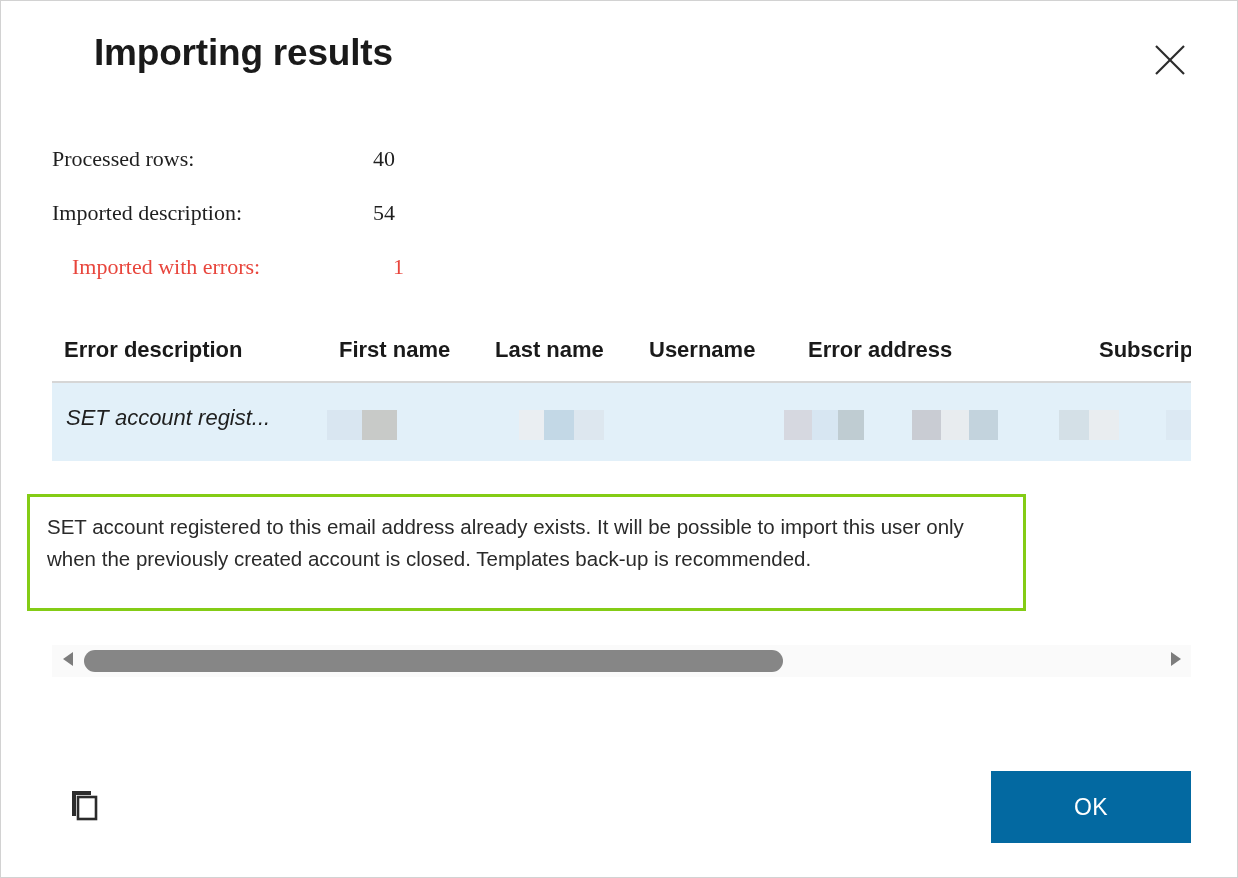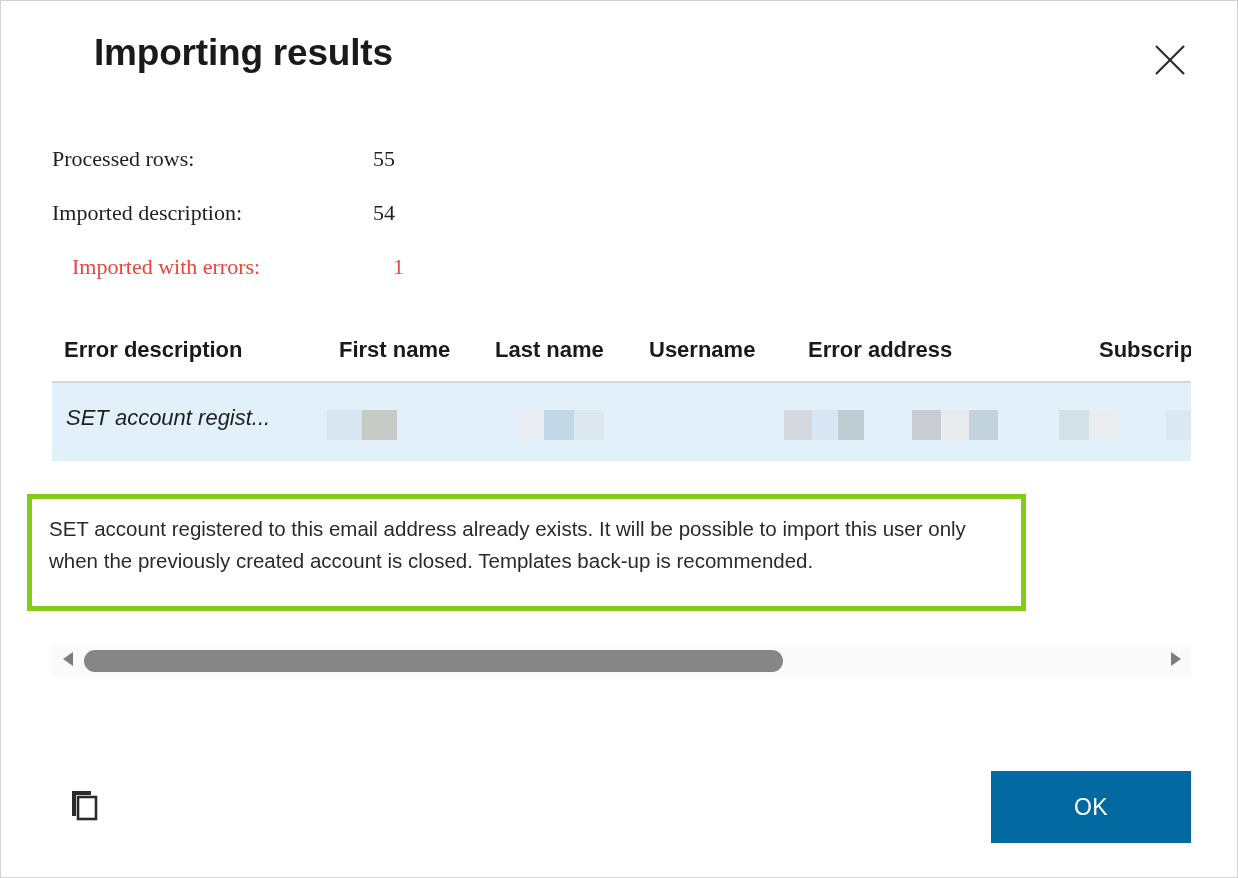--- a/index.html
+++ b/index.html
@@ -133,21 +133,21 @@
   }
 
   
   .detail-box {
     position: absolute;
     left: 26px;
     top: 493px;
     width: 999px;
     height: 117px;
     box-sizing: border-box;
-    border: 5px solid #84cc16;
+    border: 3px solid #84cc16;
     background: #ffffff;
     padding: 14px 17px;
   }
   .detail-text {
     font-size: 20.5px;
     line-height: 32px;
     color: #2a2a2a;
   }
 
   
@@ -231,21 +231,21 @@
           <line x1="3" y1="3" x2="31" y2="31" stroke="#2b2b2b" stroke-width="2.2"></line>
           <line x1="31" y1="3" x2="3" y2="31" stroke="#2b2b2b" stroke-width="2.2"></line>
         </svg>
       </span>
     </button>
   </div>
 
   <div class="summary">
     <div class="summary-row">
       <span class="summary-label">Processed rows:</span>
-      <span class="summary-value">55</span>
+      <span class="summary-value">40</span>
     </div>
     <div class="summary-row">
       <span class="summary-label">Imported description:</span>
       <span class="summary-value">54</span>
     </div>
     <div class="summary-row error">
       <span class="summary-label">Imported with errors:</span>
       <span class="summary-value">1</span>
     </div>
   </div>

